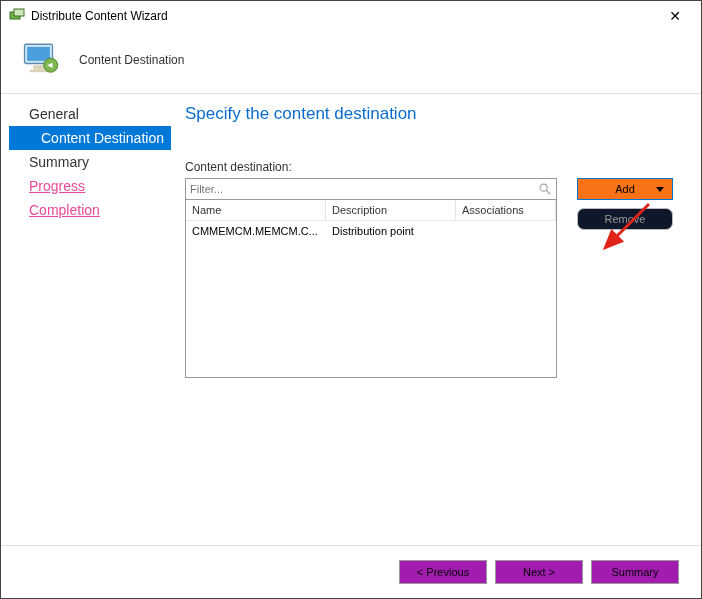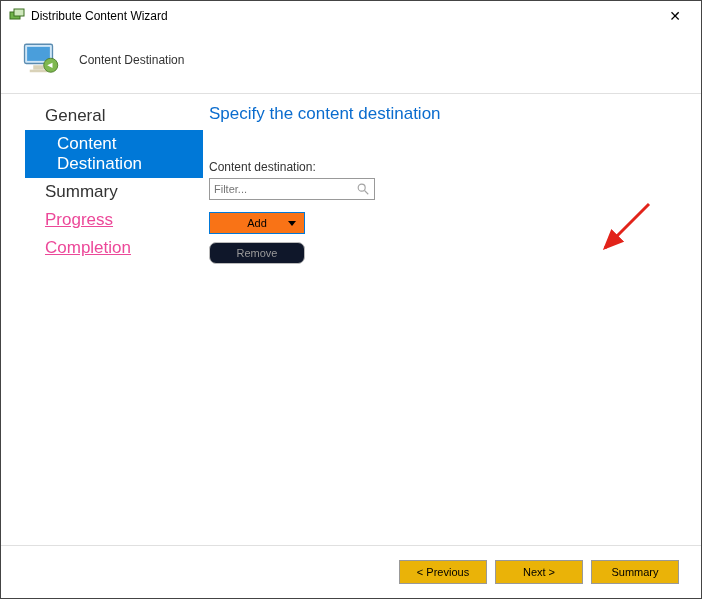--- a/index.html
+++ b/index.html
@@ -6,49 +6,49 @@
 body { background: #fff; width: 702px; height: 599px; border: 1px solid #444; position: relative; }
 .titlebar { height: 30px; display: flex; align-items: center; padding: 4px 8px; font-size: 12px; }
 .titlebar .icon { width: 16px; height: 16px; margin-right: 6px; display: inline-flex; }
 .titlebar .title { flex: 1; }
 .titlebar .close { width: 36px; text-align: center; font-size: 14px; cursor: pointer; }
 .header { display: flex; align-items: center; padding: 8px 20px 12px 20px; }
 .header .big-icon { width: 42px; height: 42px; margin-right: 16px; }
 .header .heading { font-size: 12px; color: #333; }
 .divider { height: 1px; background: #e0e0e0; margin: 0; }
 .body { display: flex; height: 440px; }
-.sidebar { width: 178px; padding: 8px 0; font-size: 17px; margin-left: 24px; }
+.sidebar { width: 178px; padding: 8px 8px; font-size: 14px; }
 .sidebar .step { padding: 4px 0 4px 20px; color: #333; cursor: pointer; }
 .sidebar .step.sub { padding-left: 32px; }
 .sidebar .step.active { background: #0078d7; color: #fff; }
 .sidebar .step.dim { color: #ec4899; text-decoration: underline; }
 .main { flex: 1; padding: 10px 28px 0 6px; }
 .main h2 { color: #0a6cce; font-weight: 400; font-size: 17px; margin-bottom: 36px; }
 .main .desc { font-size: 11px; color: #333; line-height: 1.5; margin-bottom: 30px; max-width: 460px; }
 .label { font-size: 12px; color: #333; margin-bottom: 4px; }
-.dest-row { display: flex; gap: 12px; align-items: flex-start; flex-direction: column; }
+.dest-row { display: flex; gap: 20px; align-items: flex-start; }
 .dest-left { flex: 1; }
 .filter-box { display: flex; align-items: center; border: 1px solid #999; height: 22px; padding: 0 4px; background: #fff; }
 .filter-box input { flex: 1; border: none; outline: none; font-size: 11px; color: #888; background: transparent; }
 .filter-box .mag { width: 14px; height: 14px; opacity: 0.6; }
 .table { border: 1px solid #999; border-top: none; height: 178px; background: #fff; overflow: auto; }
 .thead, .trow { display: flex; font-size: 11px; }
 .thead { border-bottom: 1px solid #e5e5e5; }
 .th, .td { padding: 4px 6px; overflow: hidden; white-space: nowrap; text-overflow: ellipsis; }
 .th { color: #333; border-right: 1px solid #e5e5e5; }
 .c1 { width: 140px; }
 .c2 { width: 130px; }
 .c3 { flex: 1; }
 .btns-right { display: flex; flex-direction: column; gap: 8px; width: 96px; }
 .btn { height: 22px; font-size: 11px; border: 1px solid #666; background: #e9e9e9; cursor: pointer; display: flex; align-items: center; justify-content: center; position: relative; }
 .btn.add { border: 1px solid #0078d7; background: #f97316; }
 .btn.add .caret { position: absolute; right: 8px; border-left: 4px solid transparent; border-right: 4px solid transparent; border-top: 5px solid #000; }
 .btn.disabled { color: #999; border-color: #bbb; background: #0f172a; cursor: default; border-radius: 7px; }
 .footer { position: absolute; bottom: 0; left: 0; right: 0; border-top: 1px solid #e0e0e0; padding: 14px 22px; display: flex; justify-content: flex-end; gap: 8px; }
-.footer .fbtn { width: 88px; height: 24px; font-size: 11px; border: 1px solid #999; background: #eab308; cursor: pointer; }
+.footer .fbtn { width: 88px; height: 24px; font-size: 11px; border: 1px solid #999; background: #a21caf; cursor: pointer; }
 .arrow { position: absolute; top: 199px; right: 42px; pointer-events: none; }
 </style>
 </head>
 <body>
 
 <div class="titlebar">
   <span class="icon">
     <svg viewBox="0 0 16 16">
         <rect x="1" y="4" width="10" height="7" fill="#6fb24a" stroke="#3a6e1f"></rect>
         <rect x="5" y="1" width="10" height="7" fill="#cfe8bd" stroke="#3a6e1f"></rect>
@@ -91,20 +91,32 @@
       <div class="dest-left">
         <div class="filter-box">
           <input type="text" placeholder="Filter..." style="">
           <span class="mag">
             <svg viewBox="0 0 16 16">
                 <circle cx="6.5" cy="6.5" r="4" fill="none" stroke="#666" stroke-width="1.3"></circle>
                 <line x1="10" y1="10" x2="14" y2="14" stroke="#666" stroke-width="1.3"></line>
               </svg>
           </span>
         </div>
+        <div class="table">
+          <div class="thead">
+            <div class="th c1">Name</div>
+            <div class="th c2">Description</div>
+            <div class="th c3">Associations</div>
+          </div>
+          <div class="trow">
+            <div class="td c1">CMMEMCM.MEMCM.C...</div>
+            <div class="td c2">Distribution point</div>
+            <div class="td c3"></div>
+          </div>
+        </div>
       </div>
       <div class="btns-right">
         <div class="btn add">
           <span>Add</span>
           <span class="caret"></span>
         </div>
         <div class="btn disabled">
           <span>Remove</span>
         </div>
       </div>

